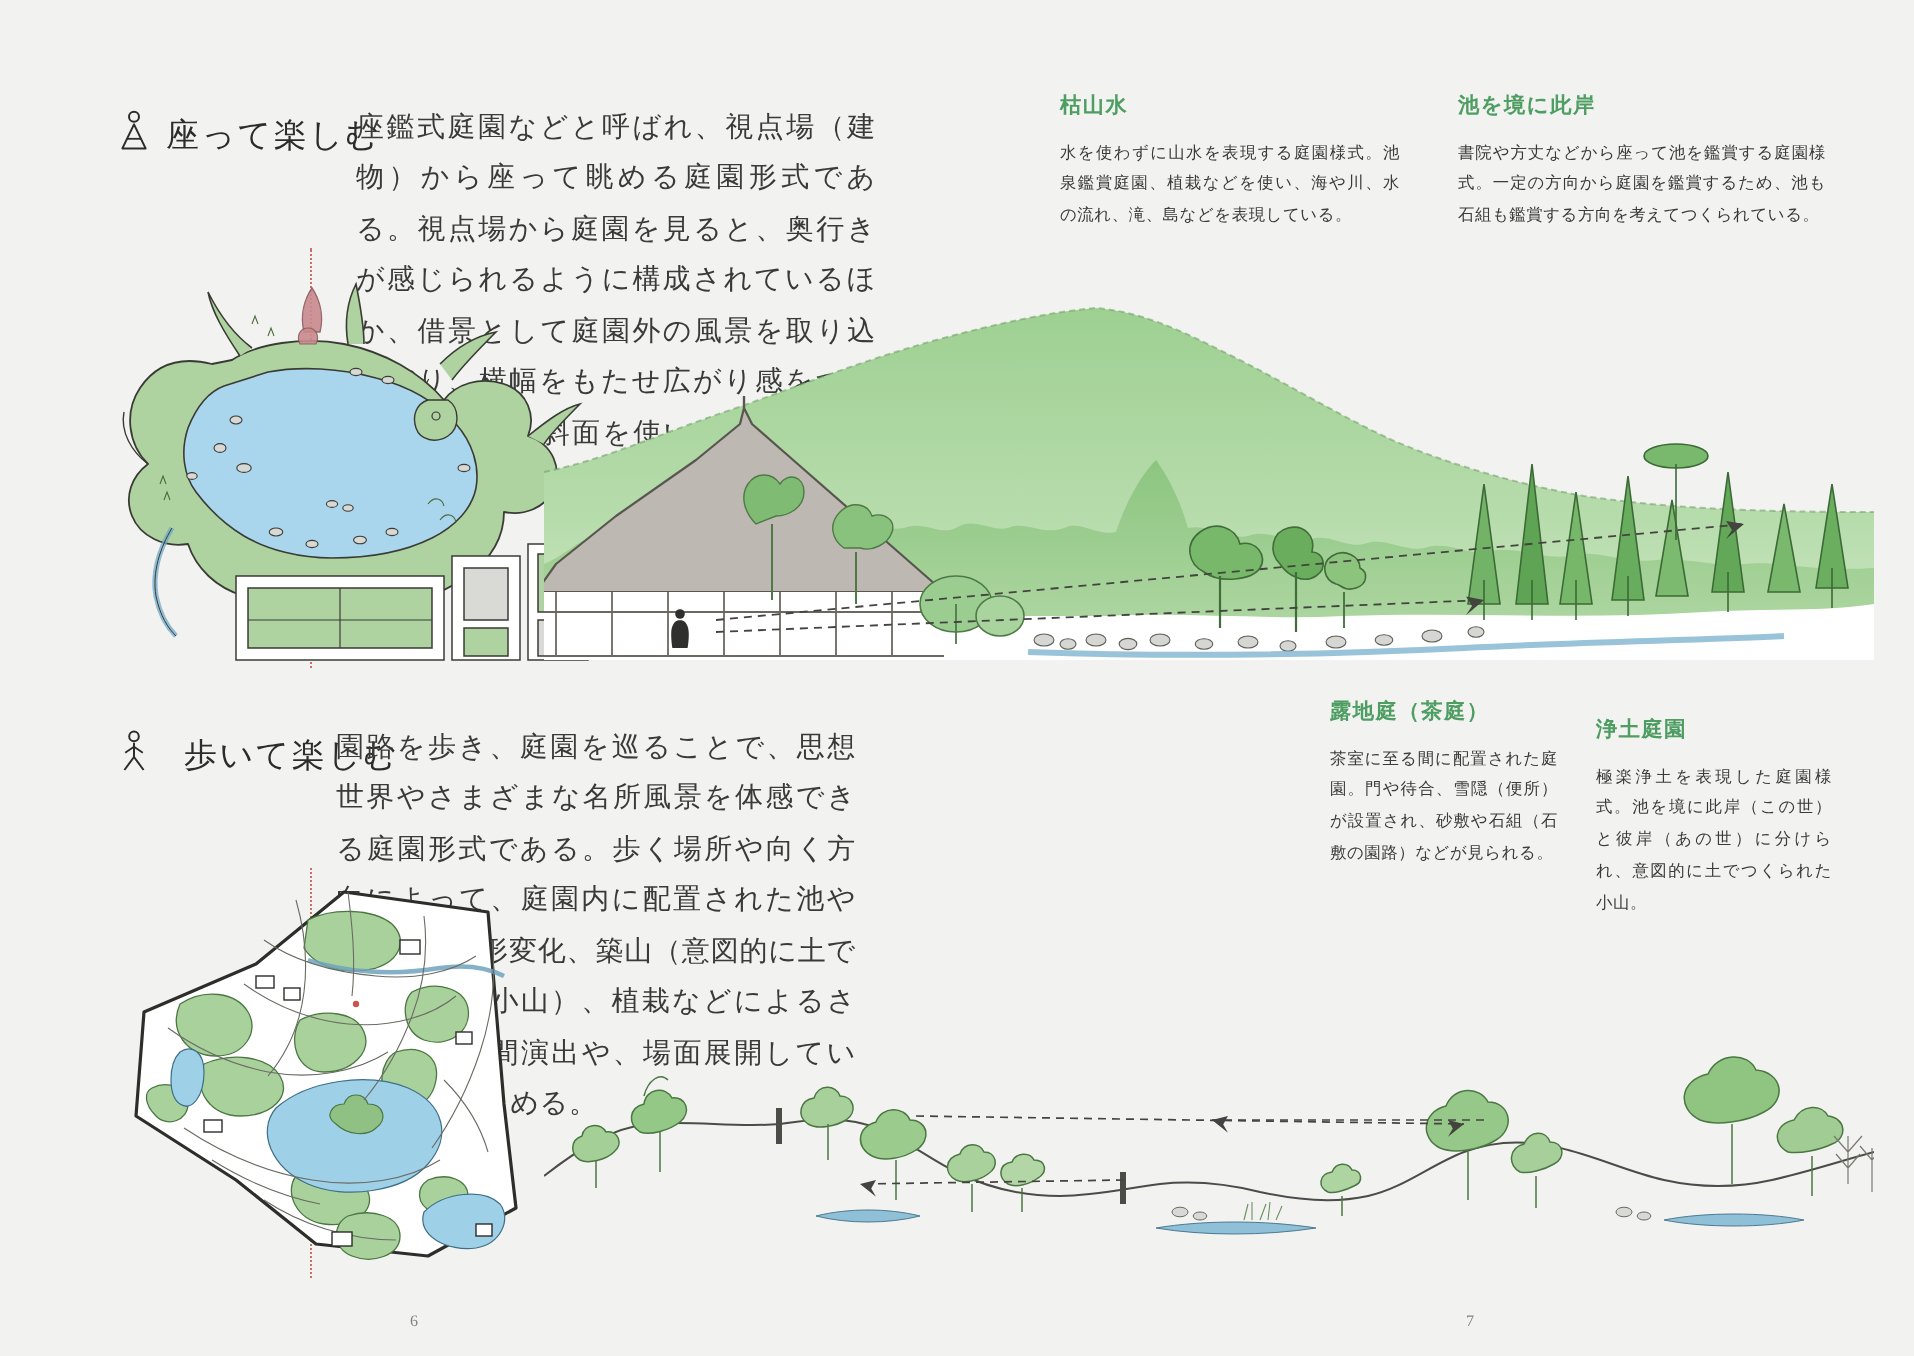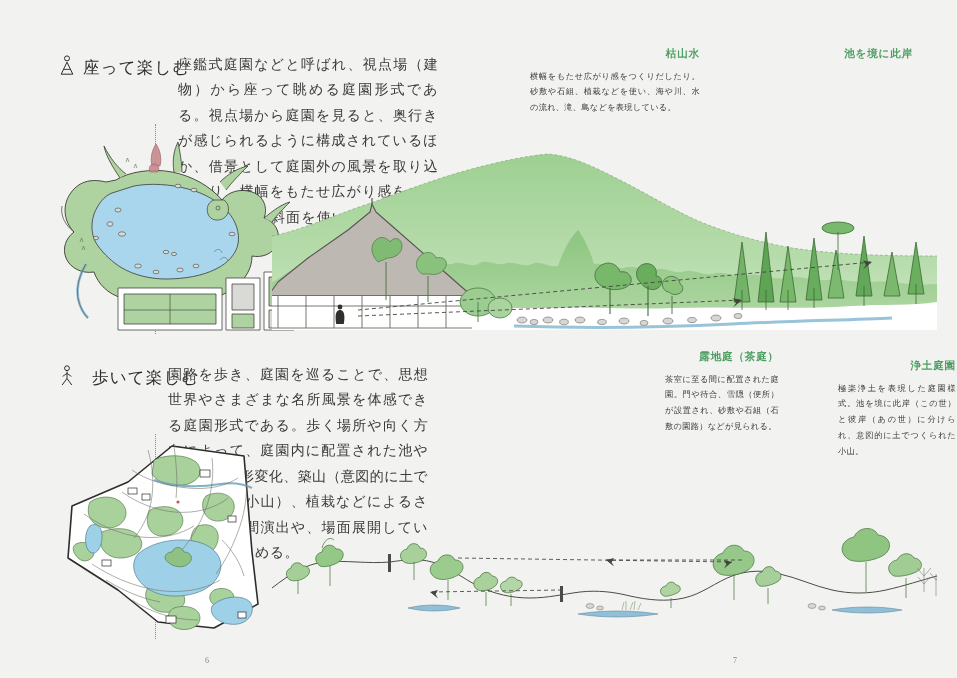--- a/index.html
+++ b/index.html
@@ -54,21 +54,20 @@
   .term {
     position: absolute;
   }
   .term .term-title {
     color: #4e9e63;
     font-size: 10.6px;
     font-weight: bold;
     letter-spacing: 0.8px;
     margin-bottom: 8px;
     line-height: 1.2;
-    text-align: right;
   }
   .term .term-body {
     color: #3a3a38;
     font-size: 8.2px;
     line-height: 1.92;
     letter-spacing: 0.3px;
     text-align: justify;
   }
 
   
@@ -112,25 +111,26 @@
         <path d="M5.4 14.4 L12.6 14.4" stroke="#2c2c2c" stroke-width="0.9"></path>
       </svg>
     </span>
     <span class="title">座って楽しむ</span>
   </div>
 
   <div class="para" style="left:178px; top:52px; width:260px;">座鑑式庭園などと呼ばれ、視点場（建物）から座って眺める庭園形式である。視点場から庭園を見ると、奥行きが感じられるように構成されているほか、借景として庭園外の風景を取り込んだり、横幅をもたせ広がり感をつくりだしたり、斜面を使い立体的な空間とするなど、さまざまな工夫が楽しめる。</div>
 
   <div class="term" style="left:530px; top:48px; width:170px;">
     <div class="term-title">枯山水</div>
-    <div class="term-body">横幅をもたせ広がり感をつくりだしたり。砂敷や石組、植栽などを使い、海や川、水の流れ、滝、島などを表現している。</div>
+    <div class="term-body">水を使わずに山水を表現する庭園様式。池泉鑑賞庭園、植栽などを使い、海や川、水の流れ、滝、島などを表現している。</div>
   </div>
 
   <div class="term" style="left:729px; top:48px; width:184px;">
     <div class="term-title">池を境に此岸</div>
+    <div class="term-body">書院や方丈などから座って池を鑑賞する庭園様式。一定の方向から庭園を鑑賞するため、池も石組も鑑賞する方向を考えてつくられている。</div>
   </div>
 
   <div class="fig" style="left:60px; top:138px;">
     <svg width="235" height="195" viewBox="0 0 235 195">
       <defs>
         <clipPath id="cpPond1">
           <path d="M52,55 C44,58 38,66 34,76 C30,88 32,100 38,108 C44,116 52,124 62,130
                    C74,137 90,141 106,141 C124,141 142,138 156,131 C168,125 176,116 178,106
                    C180,95 176,83 168,74 C158,63 144,55 128,51 C110,46 90,45 74,48 Z"></path>
         </clipPath>
@@ -348,21 +348,21 @@
   </div>
 
   <div class="para" style="left:168px; top:362px; width:260px;">園路を歩き、庭園を巡ることで、思想世界やさまざまな名所風景を体感できる庭園形式である。歩く場所や向く方向によって、庭園内に配置された池や橋、門、地形変化、築山（意図的に土でつくられた小山）、植栽などによるさまざまな空間演出や、場面展開していく様子が楽しめる。</div>
 
 
   <div class="term" style="left:665px; top:351px; width:114px;">
     <div class="term-title">露地庭（茶庭）</div>
     <div class="term-body">茶室に至る間に配置された庭園。門や待合、雪隠（便所）が設置され、砂敷や石組（石敷の園路）などが見られる。</div>
   </div>
 
-  <div class="term" style="left:838px; top:360px; width:118px;">
+  <div class="term" style="left:798px; top:360px; width:118px;">
     <div class="term-title">浄土庭園</div>
     <div class="term-body">極楽浄土を表現した庭園様式。池を境に此岸（この世）と彼岸（あの世）に分けられ、意図的に土でつくられた小山。</div>
   </div>
 
   <div class="fig" style="left:62px; top:440px;">
     <svg width="225" height="200" viewBox="0 0 225 200">
 
       <path d="M66,42 L110,6 L182,16 L190,112 L196,164 L152,188 L96,182 L56,150
                L6,118 L10,66 Z" fill="#ffffff" stroke="#2d2d2a" stroke-width="1.6" stroke-linejoin="round"></path>
 

